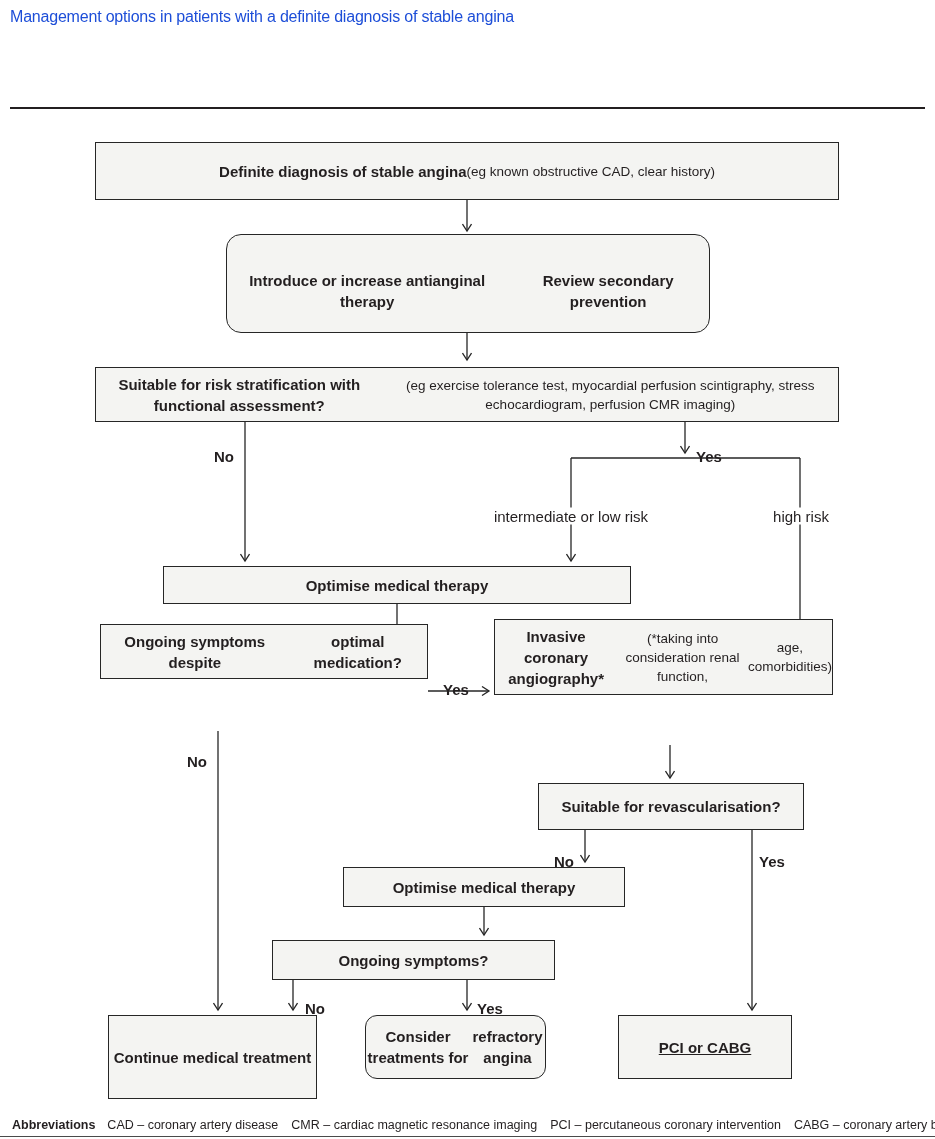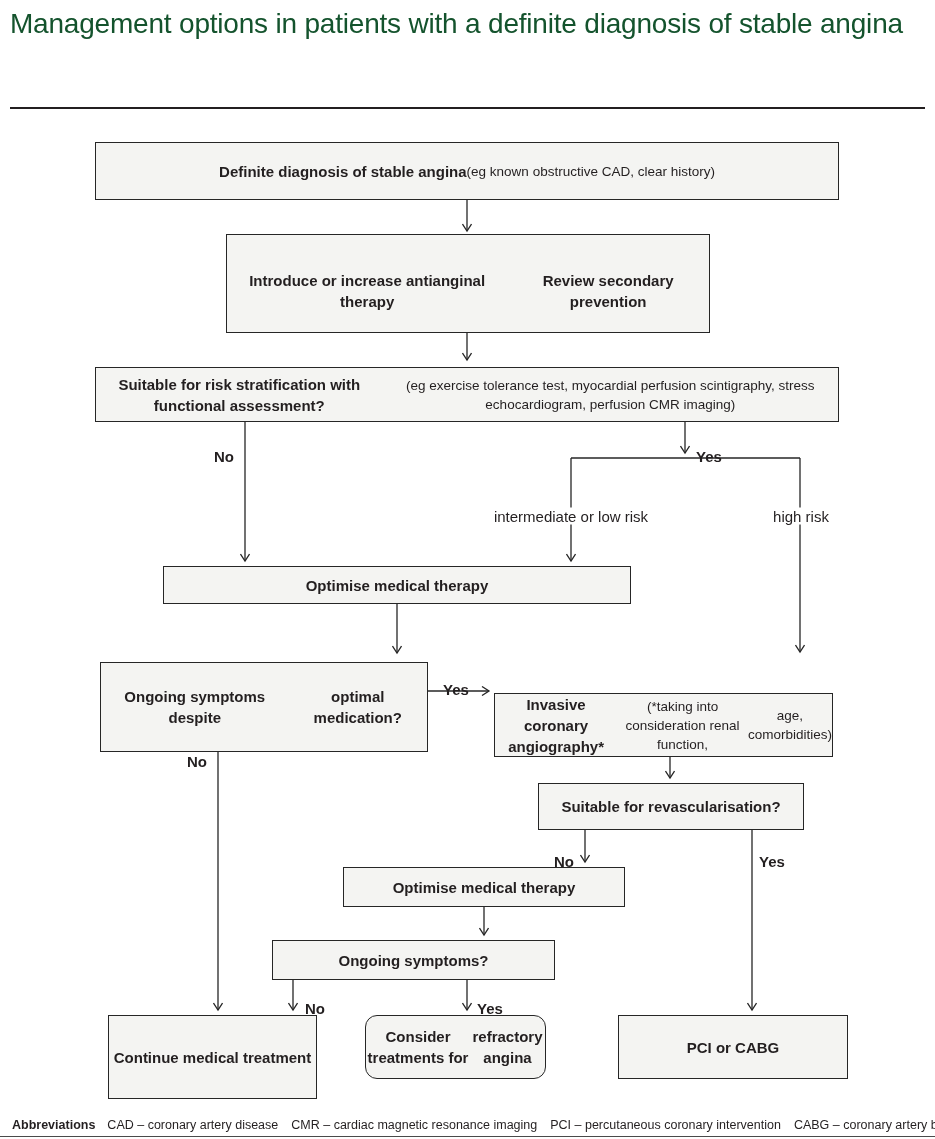--- a/index.html
+++ b/index.html
@@ -1,42 +1,42 @@
 <!DOCTYPE html>
 <html><head>
 <meta charset="utf-8">
 <style>
   * { margin:0; padding:0; box-sizing:border-box; }
   html,body { background:#ffffff; }
   body { font-family:"Liberation Sans", sans-serif; color:#231f20; }
   .page { position:relative; width:935px; height:1139px; background:#fff; overflow:hidden; }
 
-  .page-title { position:absolute; left:10px; top:8px; font-size:28px; font-weight:400; color:#14532d; letter-spacing:-0.2px; }
+  .page-title { position:absolute; left:10px; top:8px; font-size:16px; font-weight:400; color:#1d4ed8; letter-spacing:-0.2px; }
   .top-rule { position:absolute; left:10px; top:107px; width:915px; height:2px; background:#231f20; }
   .bottom-rule { position:absolute; left:0px; top:1136px; width:935px; height:1px; background:#4a4a4a; }
 
   svg.connectors { position:absolute; left:0; top:0; width:935px; height:1139px; pointer-events:none; }
   svg.connectors path, svg.connectors line { stroke:#262626; stroke-width:1.3; fill:none; }
 
   .node { position:absolute; background:#f4f4f2; border:1.4px solid #262626; display:flex; flex-direction:row; align-items:center; justify-content:center; text-align:center; }
   .node .t  { font-size:15px; font-weight:700; line-height:21px; }
   .node .s  { font-size:13.5px; font-weight:400; line-height:19px; }
 
   #box-definite      { left:95px;  top:142px; width:744px; height:58px; }
-  #box-introduce     { left:226px; top:234px; width:484px; height:99px; justify-content:flex-start; padding-top:14px; }
+  #box-introduce     { left:226px; top:234px; width:484px; height:99px; justify-content:flex-start; padding-top:14px;border-radius:15px; }
   #box-suitable-risk { left:95px;  top:367px; width:744px; height:55px; }
   #box-optimise-1    { left:163px; top:566px; width:468px; height:38px; }
-  #box-ongoing-despite { left:100px; top:662px; width:328px; height:90px; }
-  #box-invasive      { left:494px; top:693px; width:339px; height:64px; }
+  #box-ongoing-despite { left:100px; top:624px; width:328px; height:55px; }
+  #box-invasive      { left:494px; top:619px; width:339px; height:76px; }
   #box-revasc        { left:538px; top:783px; width:266px; height:47px; }
   #box-optimise-2    { left:343px; top:867px; width:282px; height:40px; }
   #box-ongoing-2     { left:272px; top:940px; width:283px; height:40px; }
   #box-continue      { left:108px; top:1015px; width:209px; height:84px; }
   #box-consider      { left:365px; top:1015px; width:181px; height:64px;border-radius:12px; }
-  #box-pci           { left:618px; top:1015px; width:230px; height:64px; }
+  #box-pci           { left:618px; top:1015px; width:174px; height:64px;text-decoration:underline; }
 
   .branch-label { position:absolute; transform:translate(-50%,-50%); font-size:15px; white-space:nowrap; }
   .yn   { font-weight:700;margin-top:12px; }
   .risk { font-weight:400; background:#ffffff; padding:0 5px; }
   #lbl-no1  { left:224px; top:444px; }
   #lbl-yes1 { left:709px; top:444px; }
   #lbl-intermediate { left:571px; top:516px; }
   #lbl-high { left:801px; top:516px; }
   #lbl-yes2 { left:456px; top:677px; }
   #lbl-no2  { left:197px; top:749px; }

